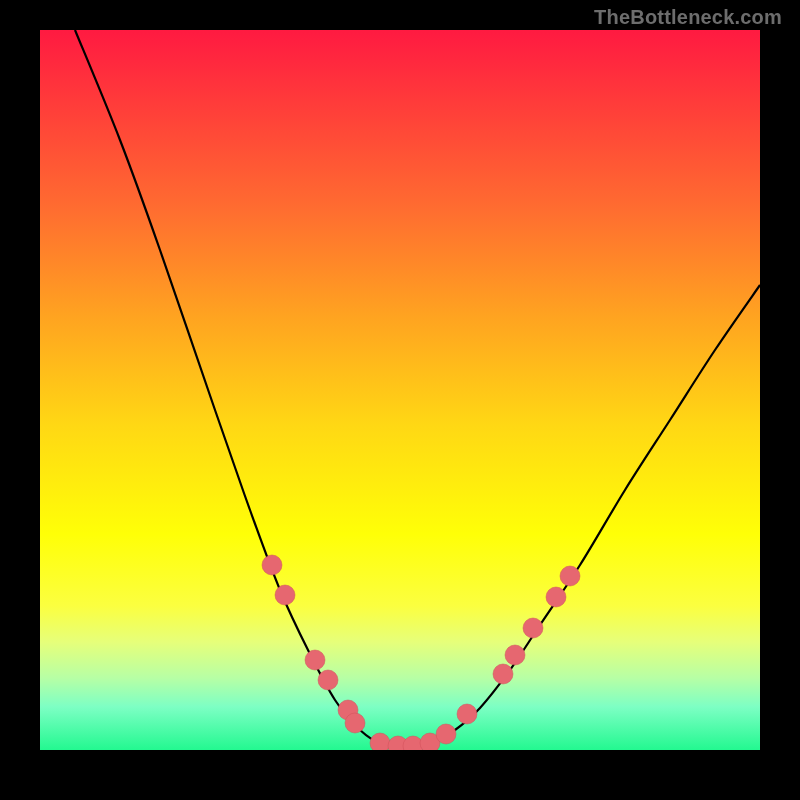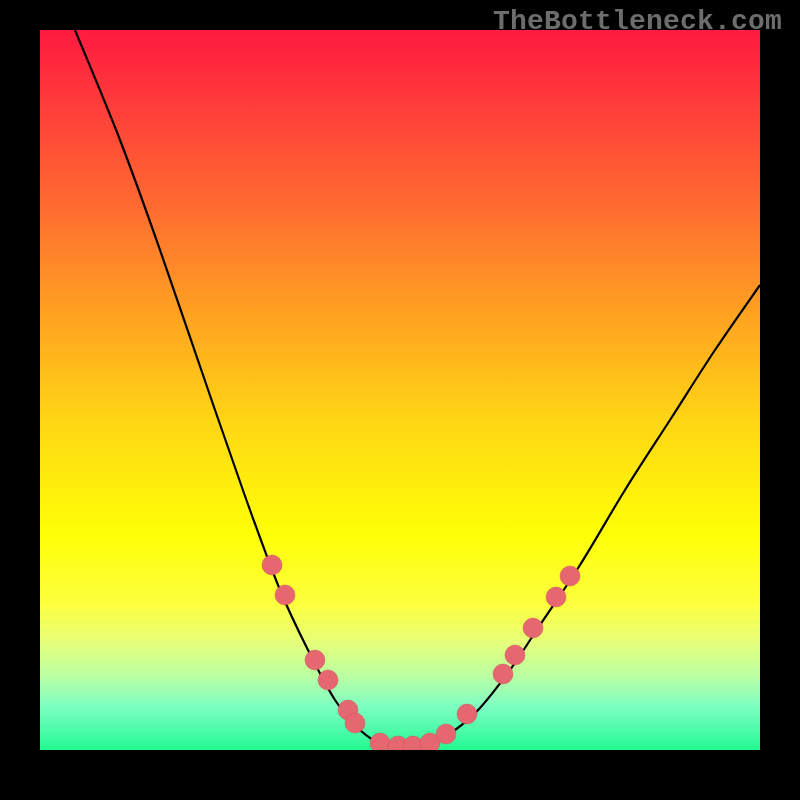--- a/index.html
+++ b/index.html
@@ -27,22 +27,22 @@
       #e6ff7a 85%,
       #b7ffa5 90%,
       #7dffc4 94%,
       #23f890 100%
     );
   }
   .watermark {
     position: absolute;
     top: 6px;
     right: 18px;
-    font-family: Liberation Mono, monospace;
-    font-size: 28px;
+    font-family: Liberation Sans, sans-serif;
+    font-size: 20px;
     font-weight: 600;
     color: #6d6d6d;
     letter-spacing: 0.2px;
   }
   svg.curve {
     position: absolute;
     left: 0; top: 0;
     width: 720px;
     height: 720px;
   }

